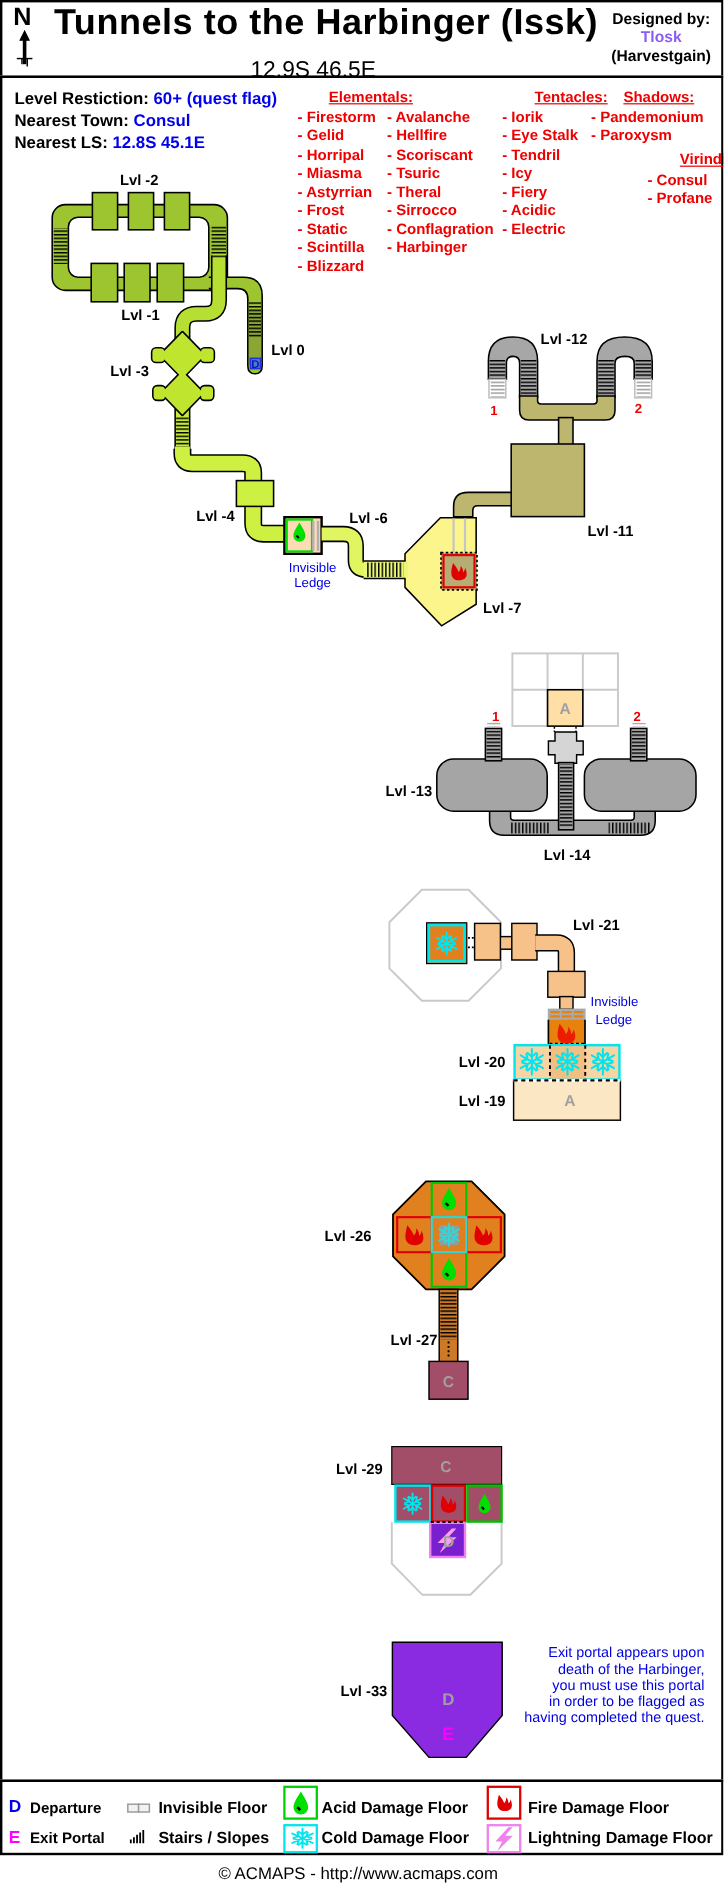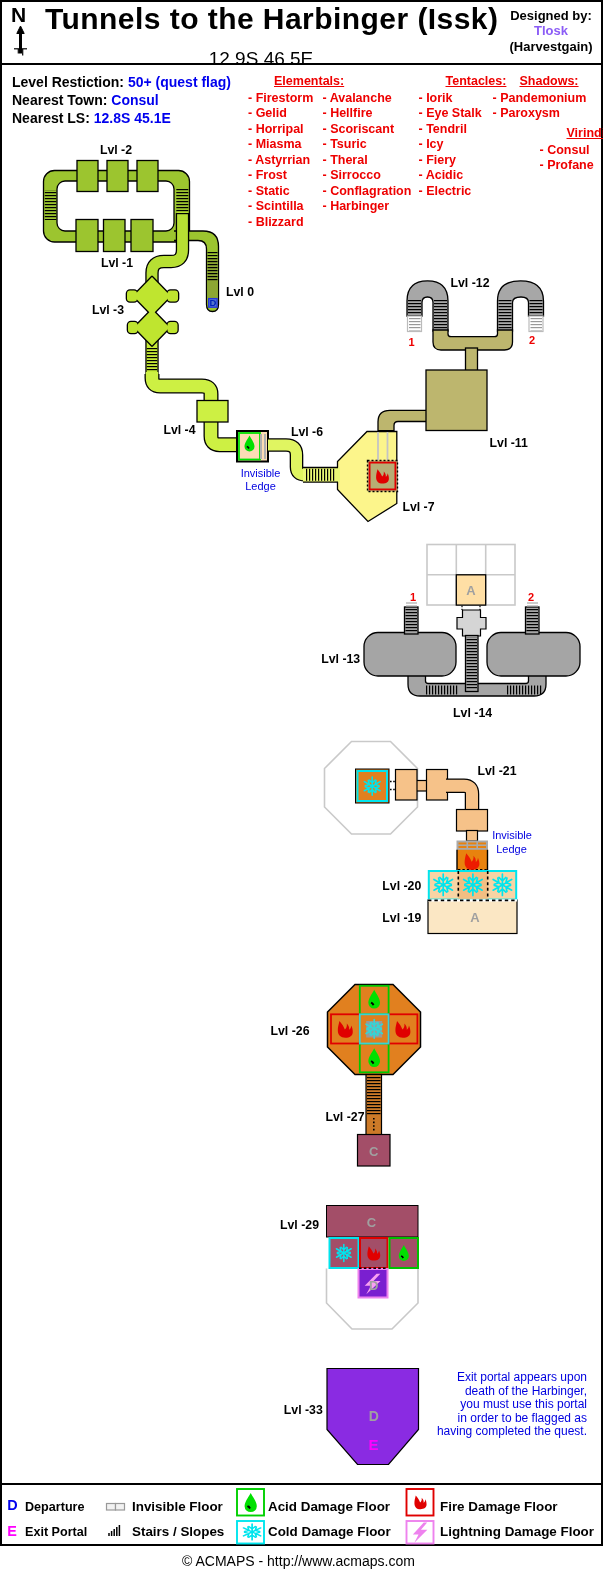--- a/index.html
+++ b/index.html
@@ -30,21 +30,21 @@
 </head>
 <body>
 <div class="page">
 <div id="titlebox" class="box"></div>
 <div id="mapbox" class="box"></div>
 <div id="legendbox" class="box"></div>
 <div id="nlet" class="abs">N</div>
 <div id="ttl" class="abs">Tunnels to the Harbinger (Issk)</div>
 <div id="coords" class="abs">12.9S 46.5E</div>
 <div id="desby" class="abs">Designed by:<br><span style="color:#8b5cf6">Tlosk</span><br>(Harvestgain)</div>
-<div id="info" class="abs">Level Restiction: <span class="bl">50+ (quest flag)</span><br>Nearest Town: <span class="bl">Consul</span><br>Nearest LS: <span class="bl">12.8S 45.1E</span></div>
+<div id="info" class="abs">Level Restiction: <span class="bl">60+ (quest flag)</span><br>Nearest Town: <span class="bl">Consul</span><br>Nearest LS: <span class="bl">12.8S 45.1E</span></div>
 <div class="abs red" style="left:242px;top:73.5px;"><span class="h">Elementals:</span><span style="margin-left:6px;">- Firestorm</span><br><span style="margin-left:6px;">- Gelid</span><br><span style="margin-left:6px;">- Horripal</span><br><span style="margin-left:6px;">- Miasma</span><br><span style="margin-left:6px;">- Astyrrian</span><br><span style="margin-left:6px;">- Frost</span><br><span style="margin-left:6px;">- Static</span><br><span style="margin-left:6px;">- Scintilla</span><br><span style="margin-left:6px;">- Blizzard</span></div>
 <div class="abs red" style="left:322.5px;top:91px;">- Avalanche<br>- Hellfire<br>- Scoriscant<br>- Tsuric<br>- Theral<br>- Sirrocco<br>- Conflagration<br>- Harbinger</div>
 <div class="abs red" style="left:413.5px;top:73.5px;"><span class="h">Tentacles:</span><span style="margin-left:5px;">- Iorik</span><br><span style="margin-left:5px;">- Eye Stalk</span><br><span style="margin-left:5px;">- Tendril</span><br><span style="margin-left:5px;">- Icy</span><br><span style="margin-left:5px;">- Fiery</span><br><span style="margin-left:5px;">- Acidic</span><br><span style="margin-left:5px;">- Electric</span></div>
 <div class="abs red" style="left:487.5px;top:73.5px;"><span class="h">Shadows:</span><span style="margin-left:5px;">- Pandemonium</span><br><span style="margin-left:5px;margin-top:12px;">- Paroxysm</span></div>
 <div class="abs red" style="left:487.5px;top:125.5px;margin-left:47px;"><span class="h">Virindi:</span><span style="margin-left:5px;">- Consul</span><br><span style="margin-left:5px;">- Profane</span></div>
 <div id="exittxt" class="abs" style="left:429px;top:1371px;width:158px;text-align:right;font-size:12px;line-height:13.6px;color:#0000E0;">Exit portal appears upon<br>death of the Harbinger,<br>you must use this portal<br>in order to be flagged as<br>having completed the quest.</div>
 <div id="footer" class="abs">© ACMAPS - http://www.acmaps.com</div>
 <svg width="603" height="1577" viewBox="0 0 603 1577">
 <defs>
 <pattern id="rv" width="8" height="3" patternUnits="userSpaceOnUse">

